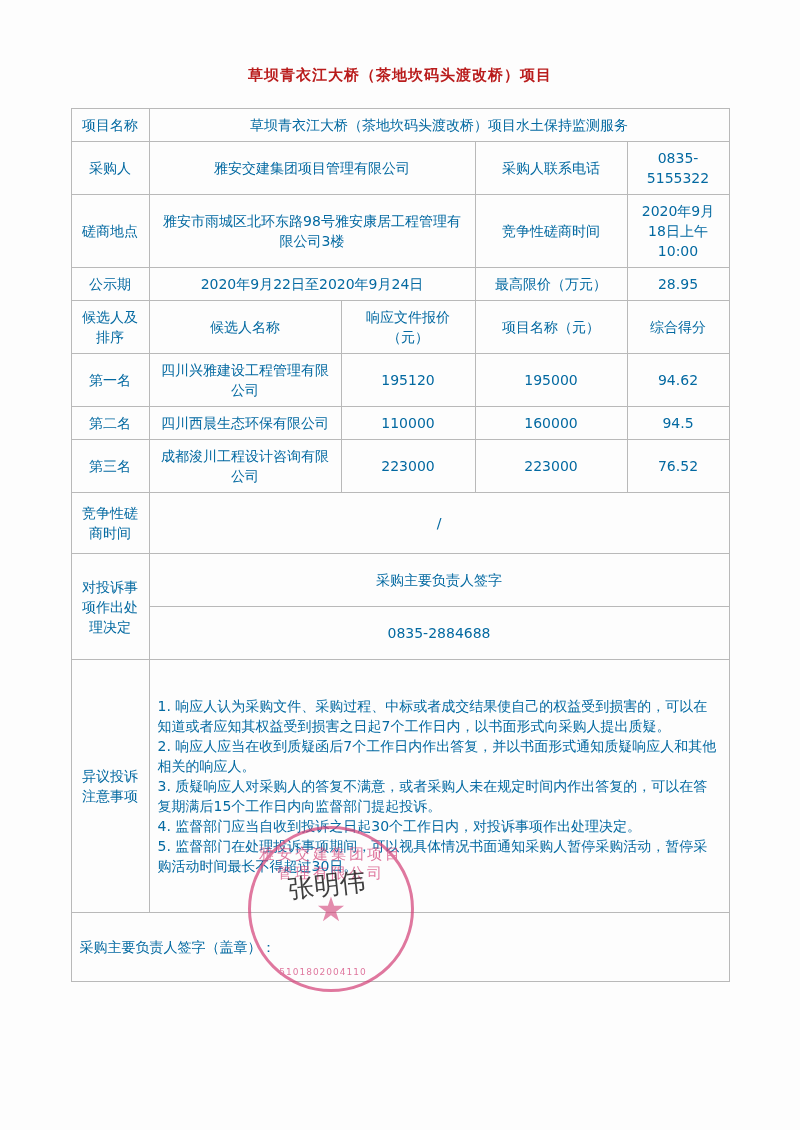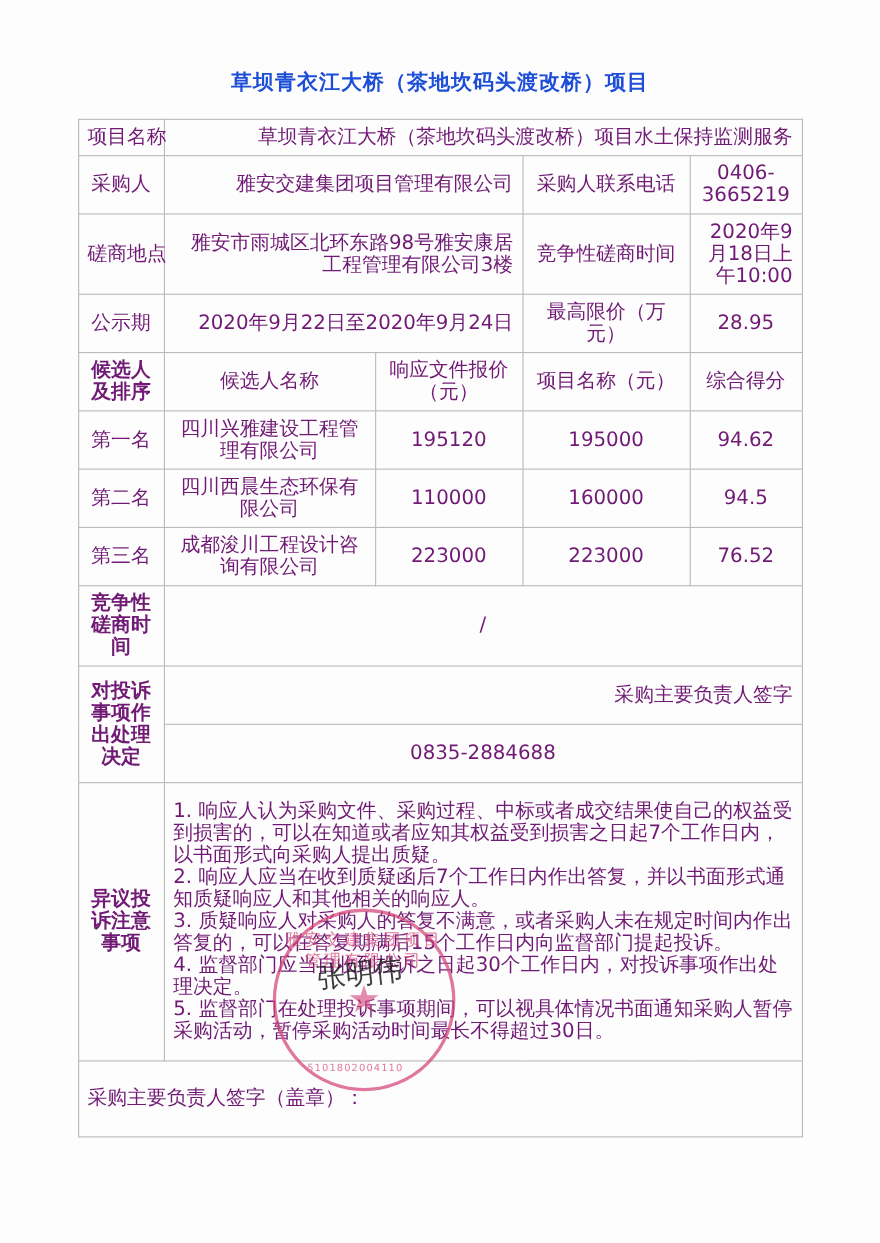--- a/index.html
+++ b/index.html
@@ -20,51 +20,50 @@
     width: 800px;
     height: 1130px;
     background: #fdfdfd;
   }
   .title-block {
     text-align: center;
     padding-top: 60px;
     padding-bottom: 12px;
   }
   .title-line {
-    font-size: 19px;
+    font-size: 15px;
     font-weight: bold;
     letter-spacing: 1px;
     line-height: 30px;
-    color: #1d4ed8;
+    color: #b91c1c;
   }
   table.main {
     border-collapse: collapse;
     width: 658px;
     margin: 6px auto 0 auto;
     table-layout: fixed;
   }
   table.main td {
     border: 1px solid #b9b9b9;
-    font-size: 18px;
-    color: #701a75;
+    font-size: 14px;
+    color: #0369a1;
     padding: 6px 8px;
     vertical-align: middle;
     line-height: 20px;
   }
   .lbl {
     text-align: center;
     white-space: nowrap;
   }
   .lbl-wrap {
     text-align: center;
     line-height: 19px;
-    font-weight: bold;
   }
   .ctr { text-align: center; }
-  .lft { text-align: right; }
+  .lft { text-align: center; }
   .h-row td {
     text-align: center;
   }
   .note-cell {
     text-align: left;
     line-height: 23px;
     padding: 10px 12px 10px 12px;
     font-size: 13.5px;
   }
   .note-cell p {
@@ -148,21 +147,21 @@
     </colgroup>
     <tbody>
       <tr>
         <td class="lbl">项目名称</td>
         <td class="lft" colspan="4">草坝青衣江大桥（茶地坎码头渡改桥）项目水土保持监测服务</td>
       </tr>
       <tr>
         <td class="lbl">采购人</td>
         <td class="lft" colspan="2">雅安交建集团项目管理有限公司</td>
         <td class="ctr">采购人联系电话</td>
-        <td class="ctr">0406-3665219</td>
+        <td class="ctr">0835-5155322</td>
       </tr>
       <tr>
         <td class="lbl">磋商地点</td>
         <td class="lft" colspan="2">雅安市雨城区北环东路98号雅安康居工程管理有限公司3楼</td>
         <td class="ctr">竞争性磋商时间</td>
         <td class="lft">2020年9月18日上午10:00</td>
       </tr>
       <tr>
         <td class="lbl">公示期</td>
         <td class="lft" colspan="2">2020年9月22日至2020年9月24日</td>

